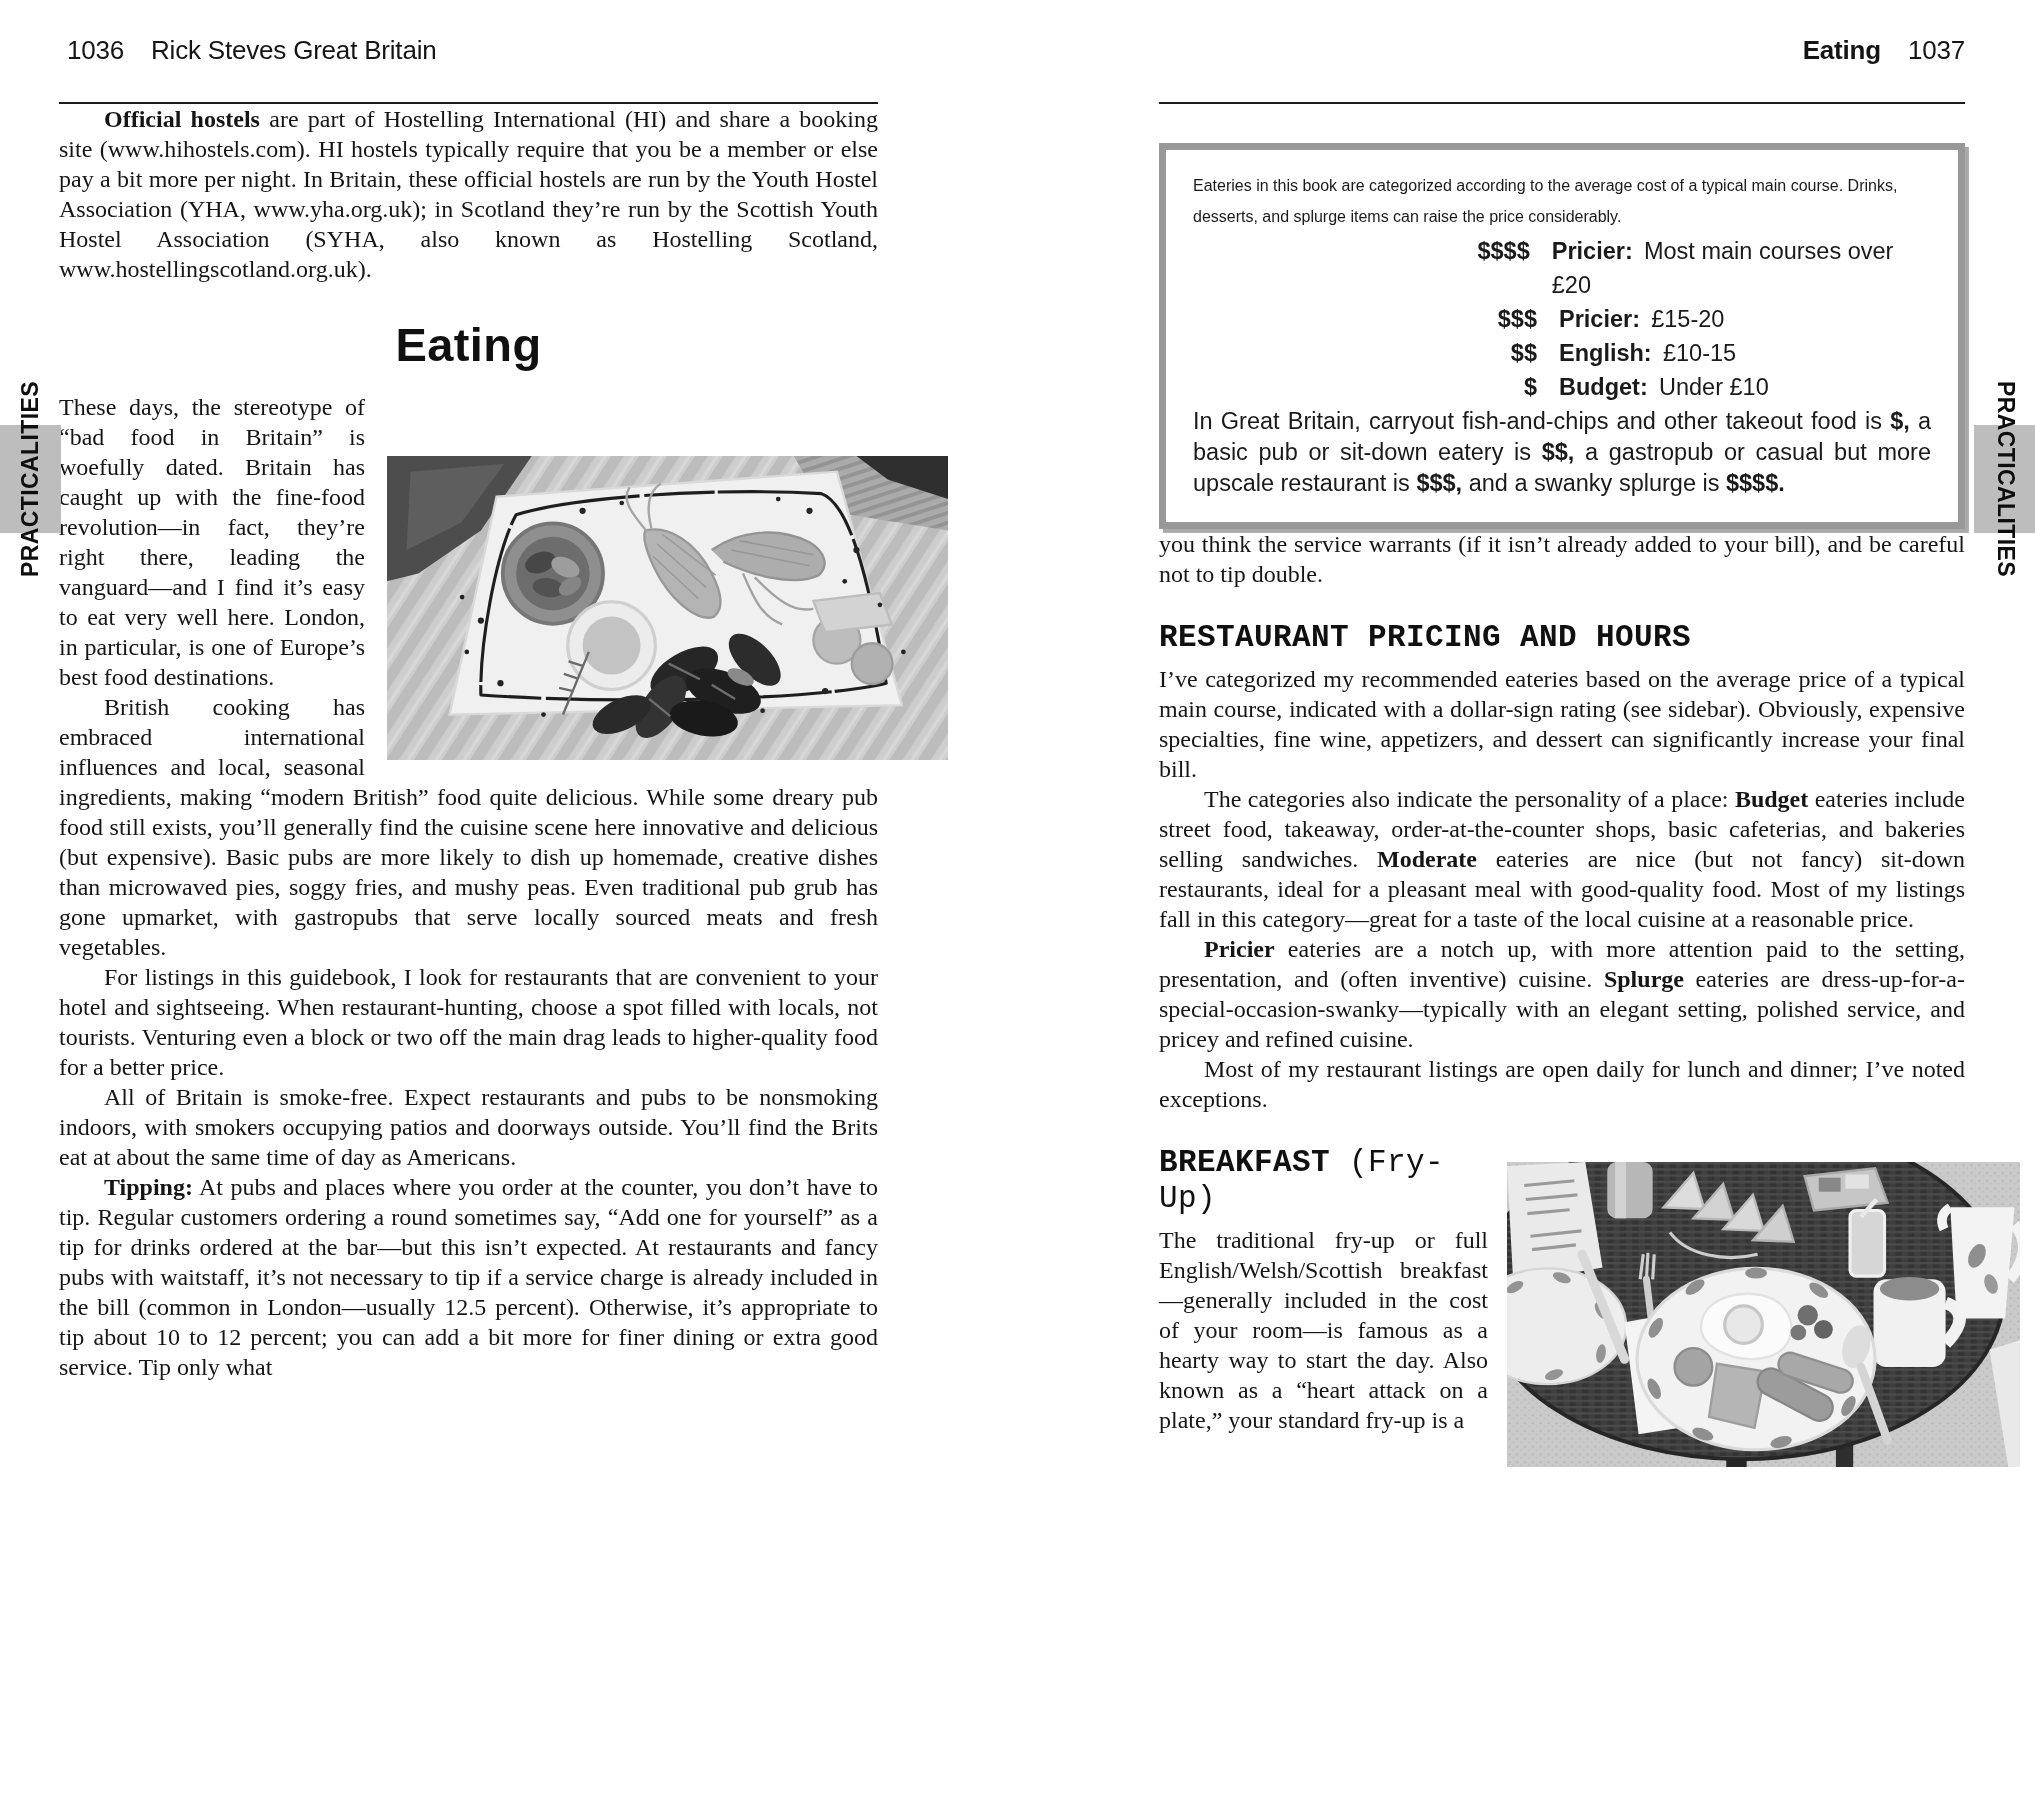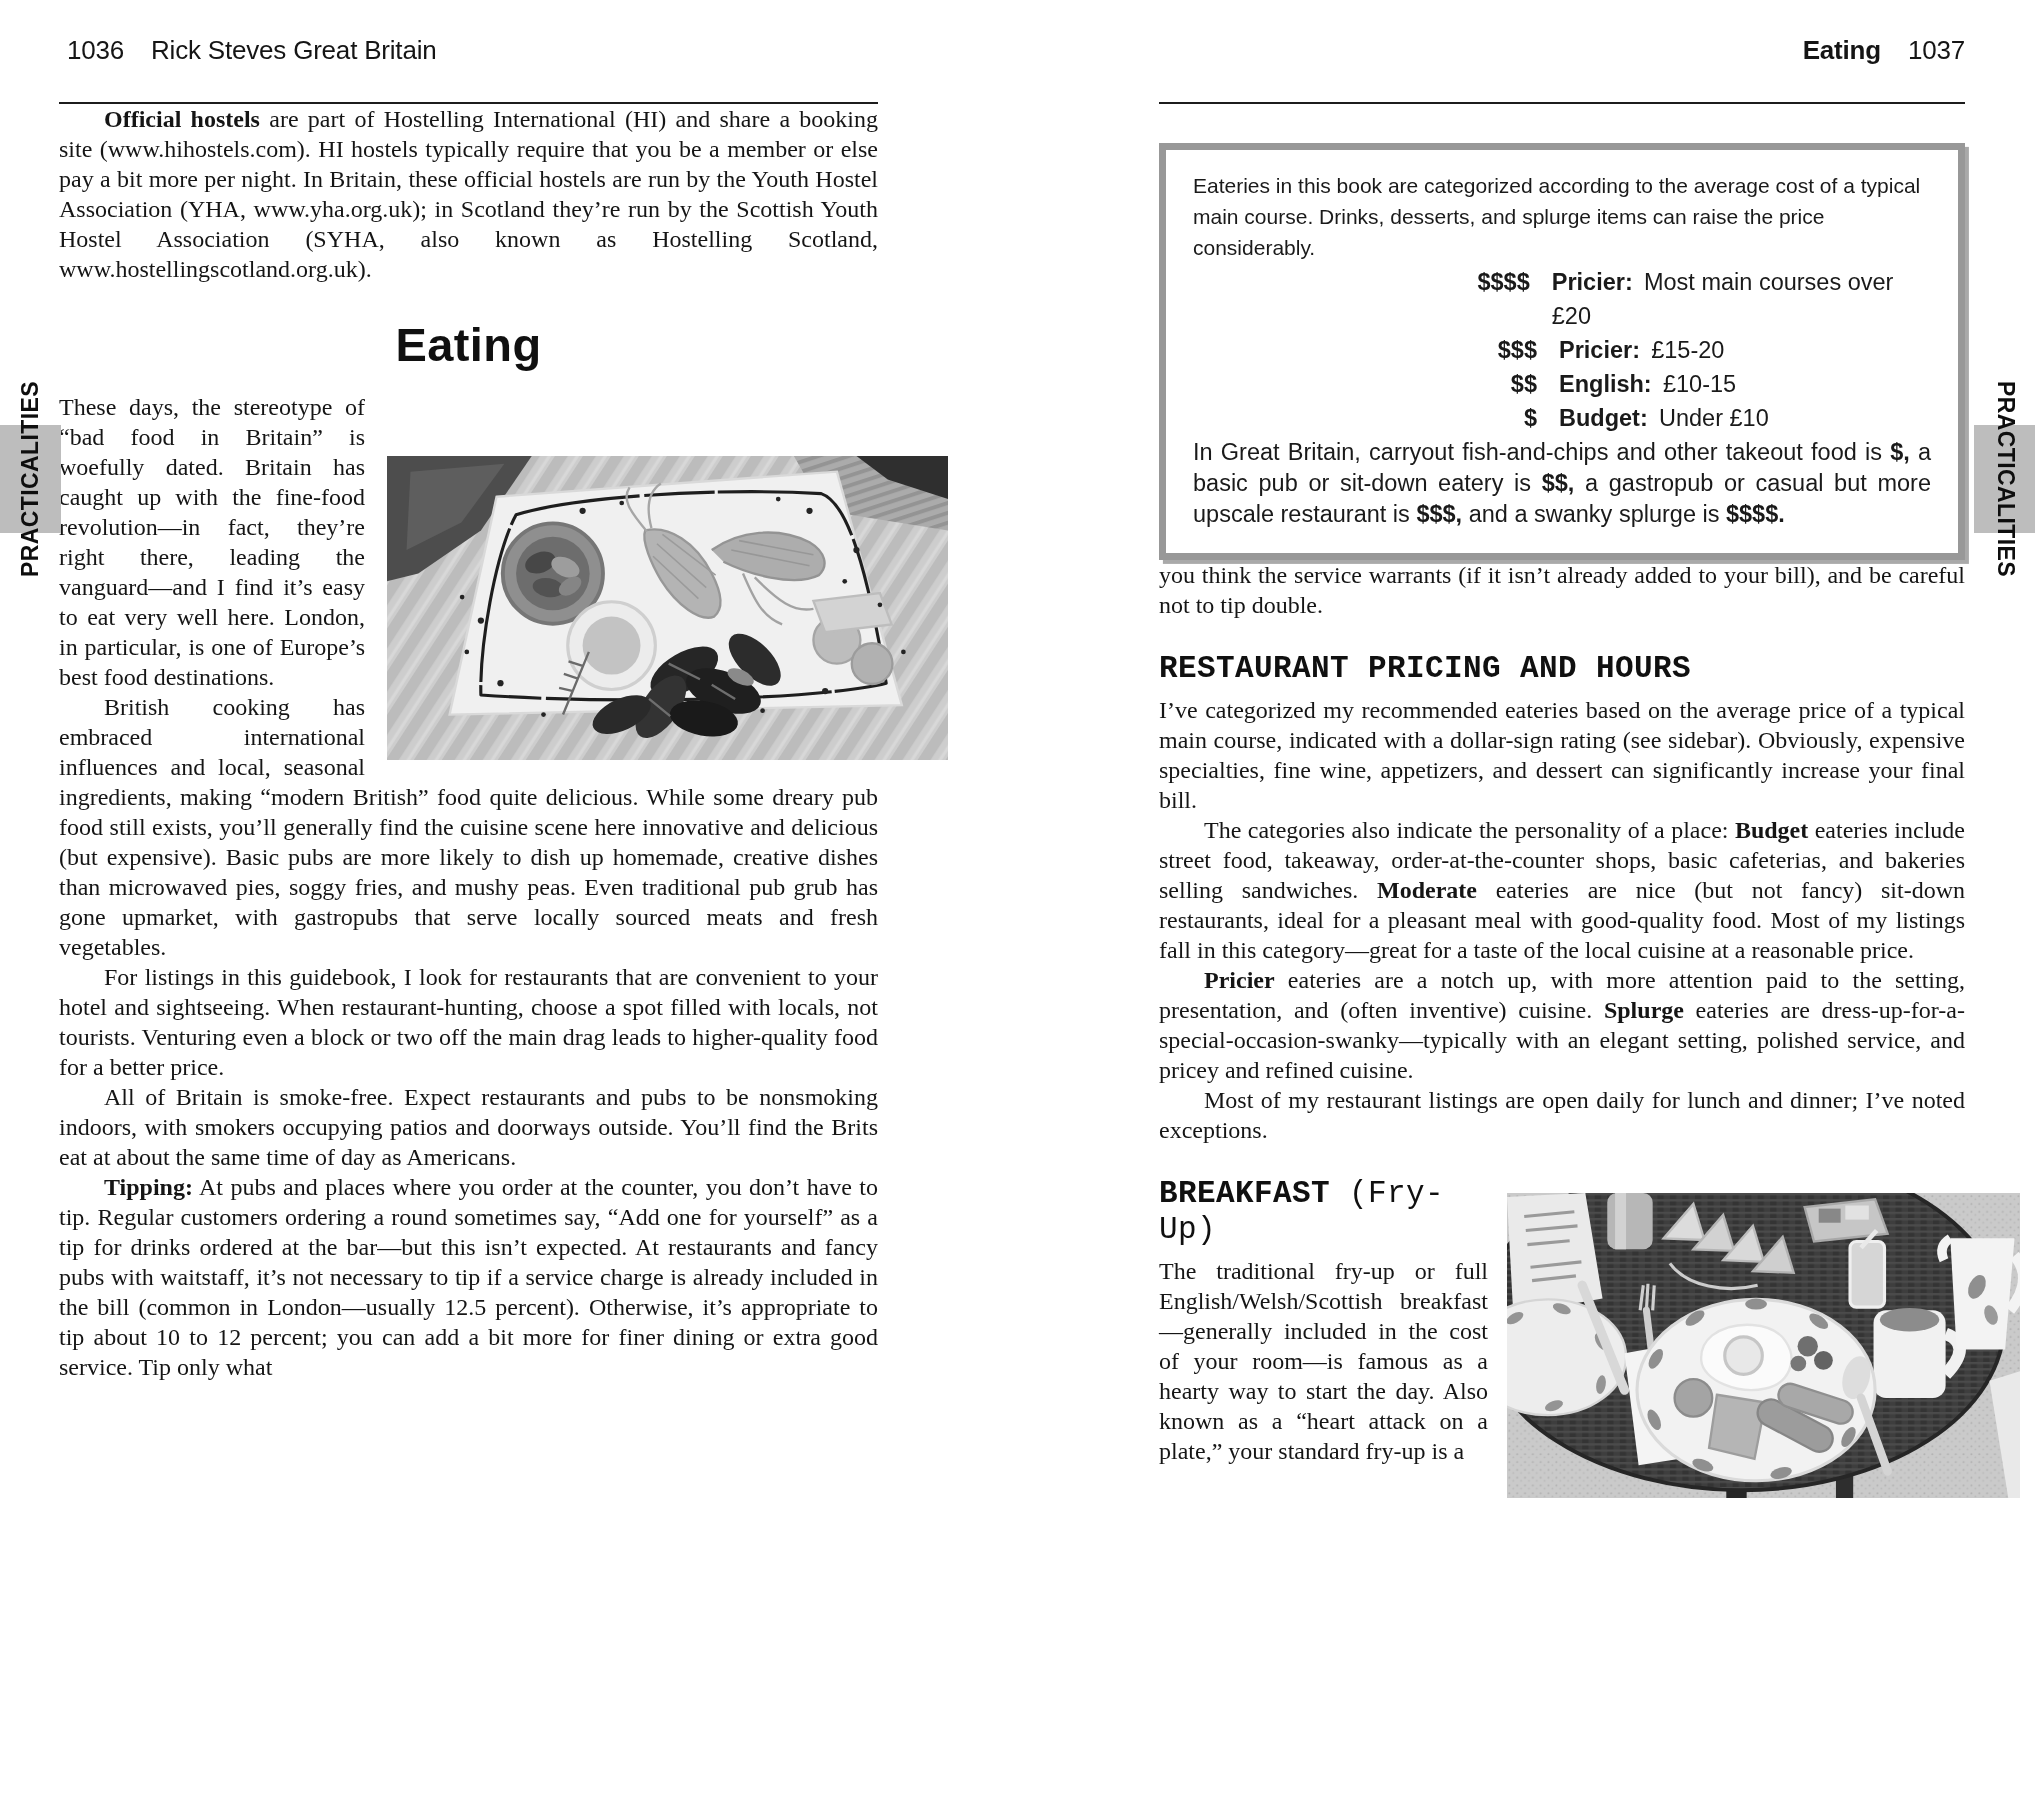--- a/index.html
+++ b/index.html
@@ -50,21 +50,21 @@
   .code-box{
     border:7px solid #989898;background:#ffffff;
     padding:20.4px 27px 23.5px 27px;margin-top:39px;
     font-family:"Liberation Sans","DejaVu Sans",sans-serif;
     box-shadow:3.9px 3.9px 0 0 #a9a9a9;
   }
   .code-box .box-title{
     text-align:center;font-size:37px;font-weight:700;color:#6f6f6f;
     margin:4.7px 0 20.4px 0;letter-spacing:0.4px;
   }
-  .code-box .box-intro{font-size:21px;line-height:31px;text-align:left;margin:0;color:#1a1a1a;}
+  .code-box .box-intro{font-size:16px;line-height:31px;text-align:left;margin:0;color:#1a1a1a;}
   .price-rows{margin:1.6px 0 1.6px 0;}
   .price-row{display:flex;font-size:23.5px;line-height:34px;color:#1a1a1a;}
   .price-dollars{width:344px;text-align:right;font-weight:700;}
   .price-desc{margin-left:22px;}
   .price-desc b{margin-right:4.7px;}
   .box-outro{font-size:23.5px;line-height:31px;text-align:justify;margin:0;color:#1a1a1a;}
   .box-outro b{font-weight:700;}
 
   .after-box{margin-top:38px;}
 

